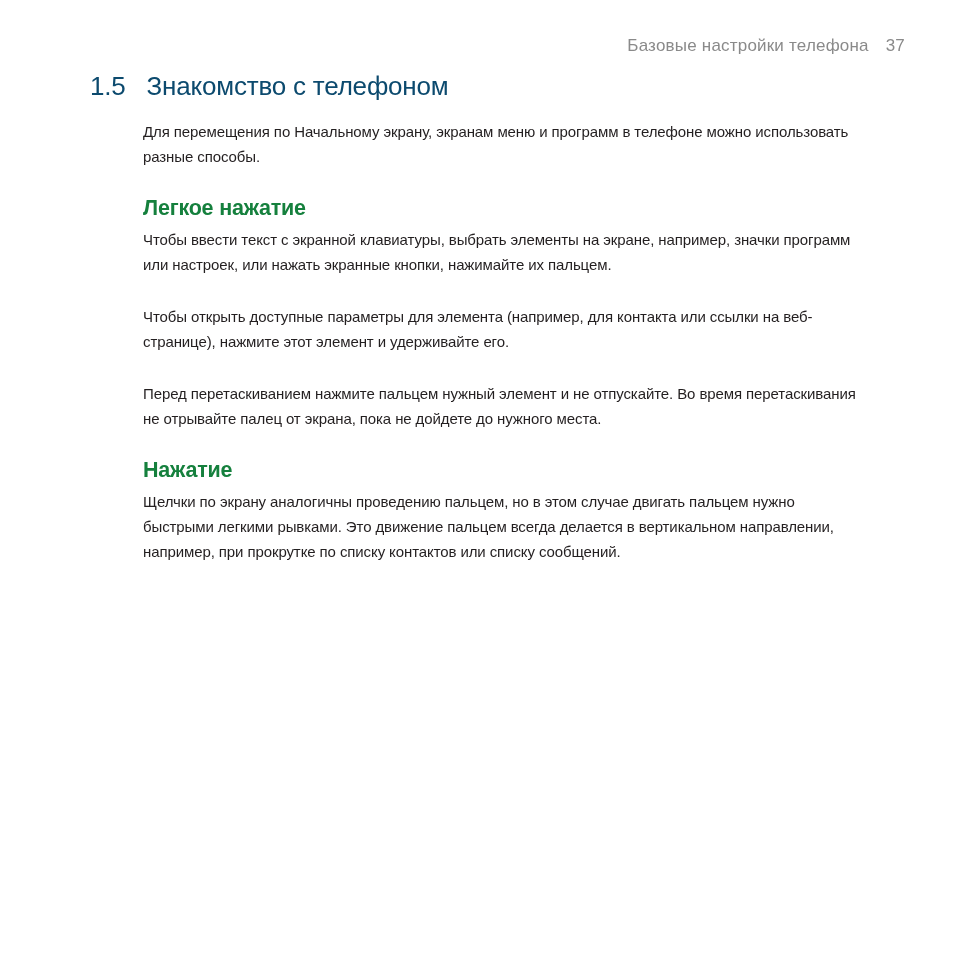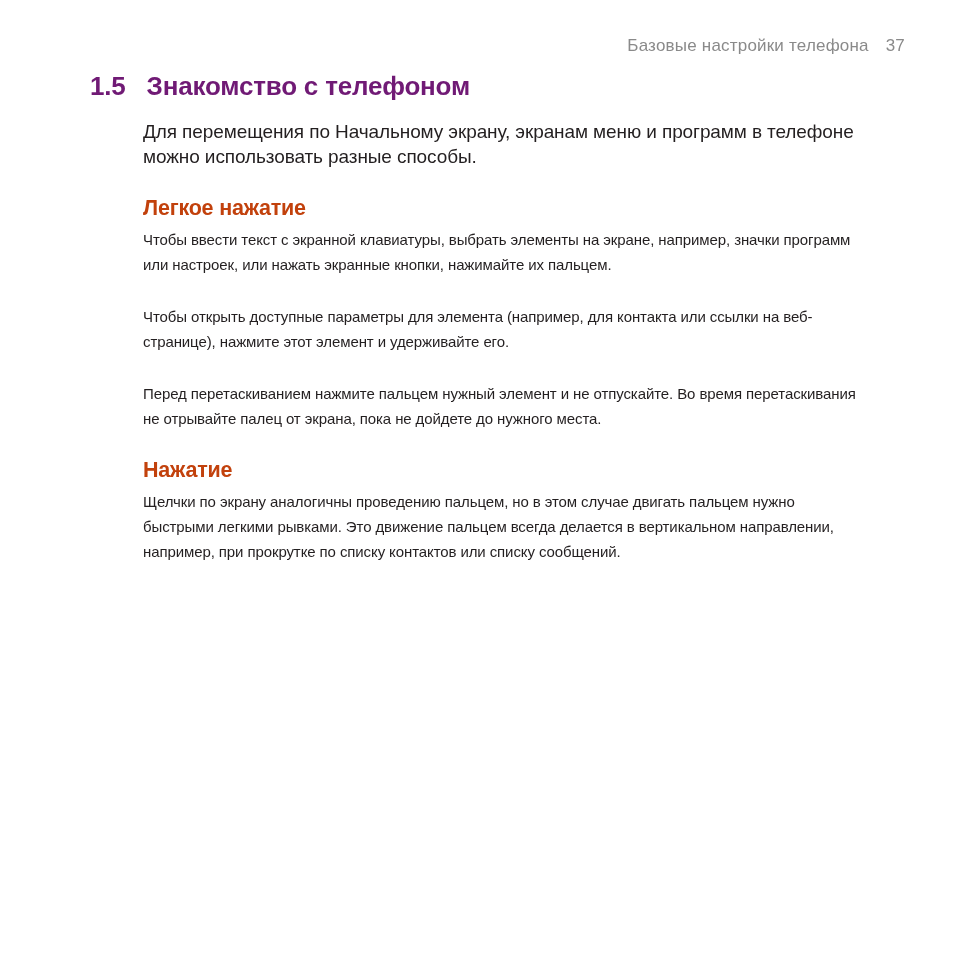--- a/index.html
+++ b/index.html
@@ -26,45 +26,45 @@
     font-size: 17px;
     color: #8a8a8a;
     letter-spacing: 0.2px;
   }
   .running-header .pagenum {
     margin-left: 12px;
   }
   h1.chapter-title {
     margin: 15px 0 0 90px;
     font-size: 26px;
-    font-weight: bold;
-    color: #701a75;
+    font-weight: normal;
+    color: #0c4a6e;
     letter-spacing: -0.2px;
   }
   h1.chapter-title .sec-num {
     margin-right: 14px;
   }
   .content {
     margin-left: 143px;
     width: 726px;
   }
   p.intro {
     margin: 17px 0 0 0;
-    font-size: 19px;
+    font-size: 15px;
     line-height: 25px;
     letter-spacing: -0.1px;
   }
   section.topic {
     margin-top: 27px;
   }
   h2.topic-heading {
     margin: 0 0 6px 0;
     font-size: 21.5px;
     font-weight: bold;
-    color: #c2410c;
+    color: #15803d;
     letter-spacing: -0.2px;
   }
   p.topic-body {
     margin: 0;
     font-size: 15px;
     line-height: 25px;
     letter-spacing: -0.1px;
   }
 </style>
 </head>

